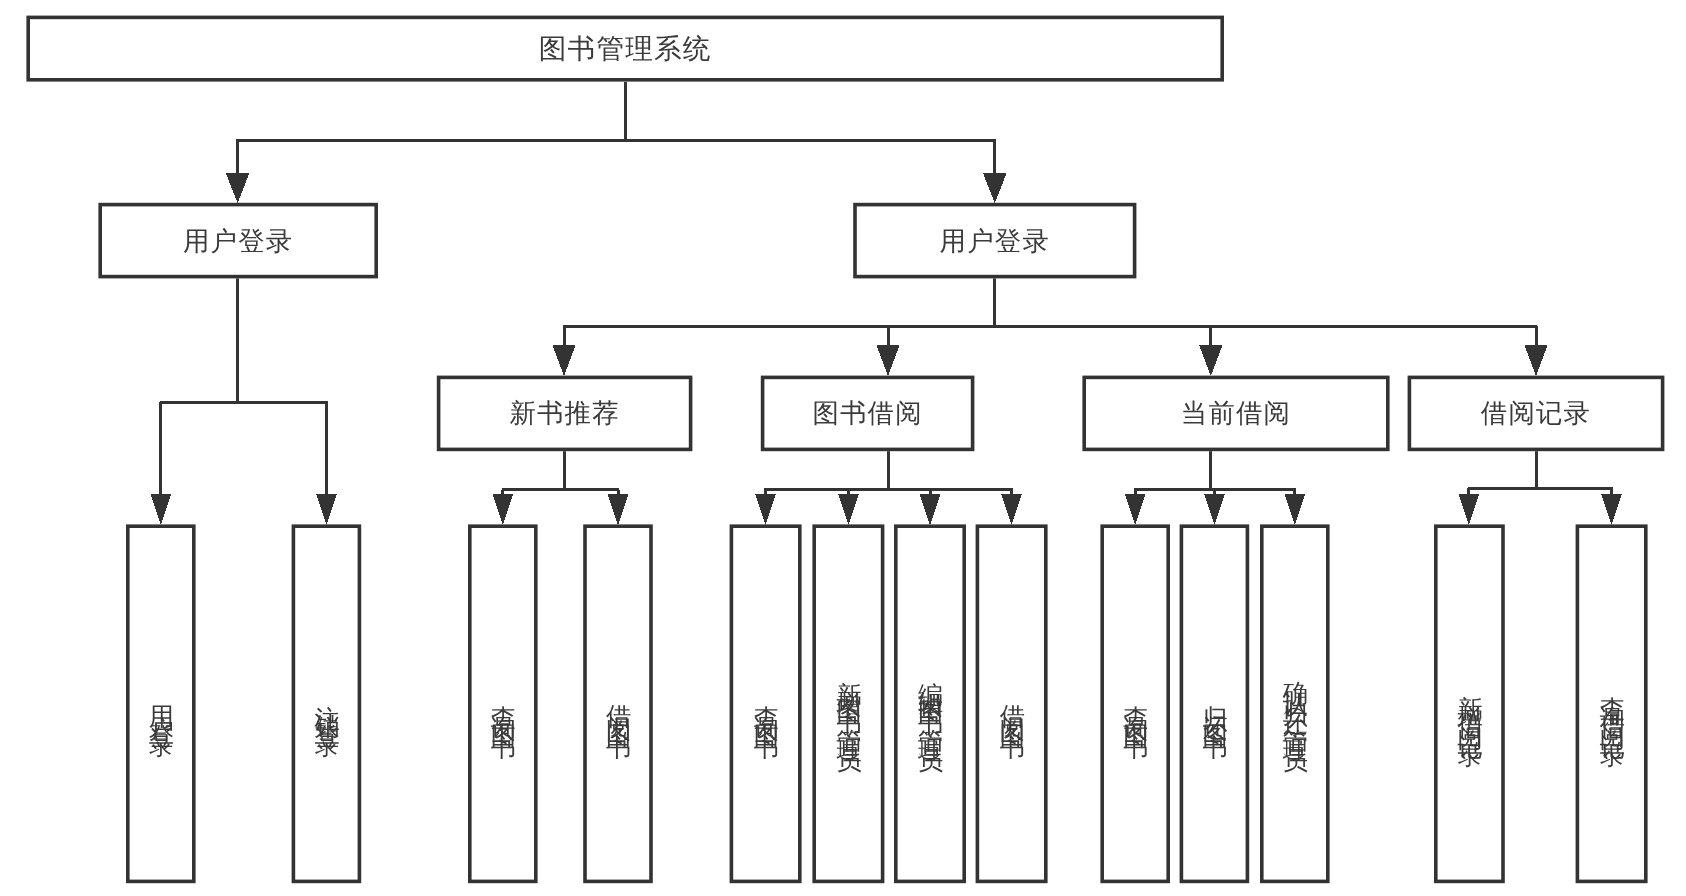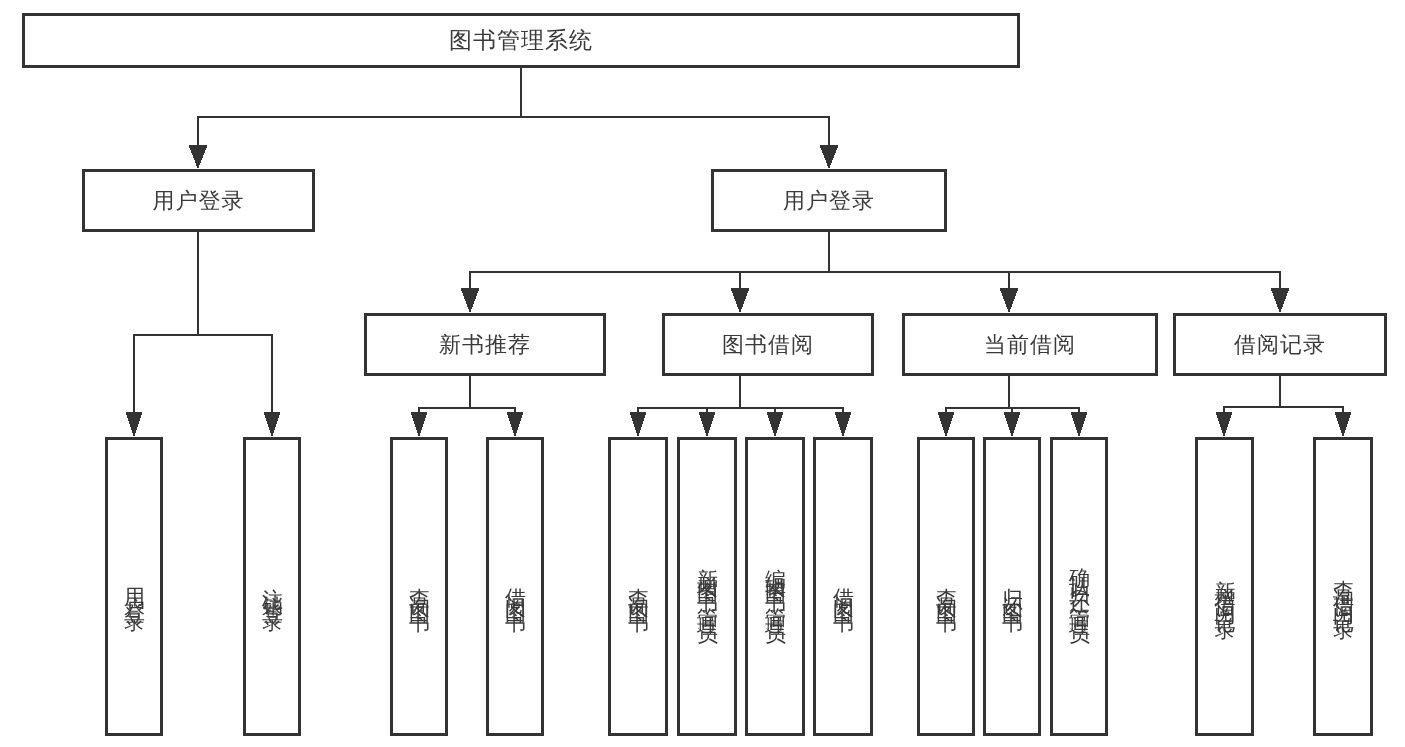--- a/index.html
+++ b/index.html
@@ -130,24 +130,24 @@
     <span>图书管理系统</span>
   </div>
 
   <div class="node h" style="left:82px;top:169px;width:233px;height:63px">
     <span>用户登录</span>
   </div>
   <div class="node h" style="left:711px;top:169px;width:236px;height:63px">
     <span>用户登录</span>
   </div>
 
-  <div class="node h" style="left:364px;top:313px;width:242px;height:63px">
+  <div class="node h" style="left:364px;top:313px;width:213px;height:63px">
     <span>新书推荐</span>
   </div>
-  <div class="node h" style="left:662px;top:313px;width:212px;height:63px">
+  <div class="node h" style="left:634px;top:313px;width:178px;height:63px">
     <span>图书借阅</span>
   </div>
   <div class="node h" style="left:902px;top:313px;width:256px;height:63px">
     <span>当前借阅</span>
   </div>
   <div class="node h" style="left:1173px;top:313px;width:214px;height:63px">
     <span>借阅记录</span>
   </div>
 
   <div class="node leaf" style="left:105px;top:437px;width:58px;height:299px">

